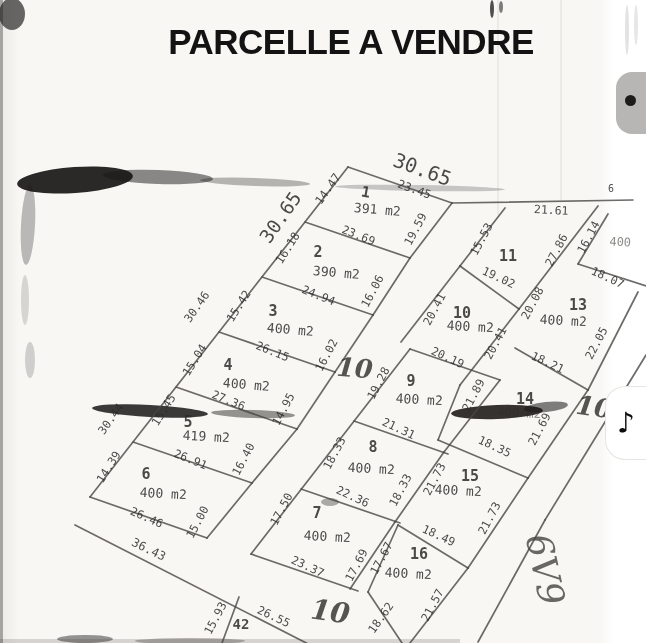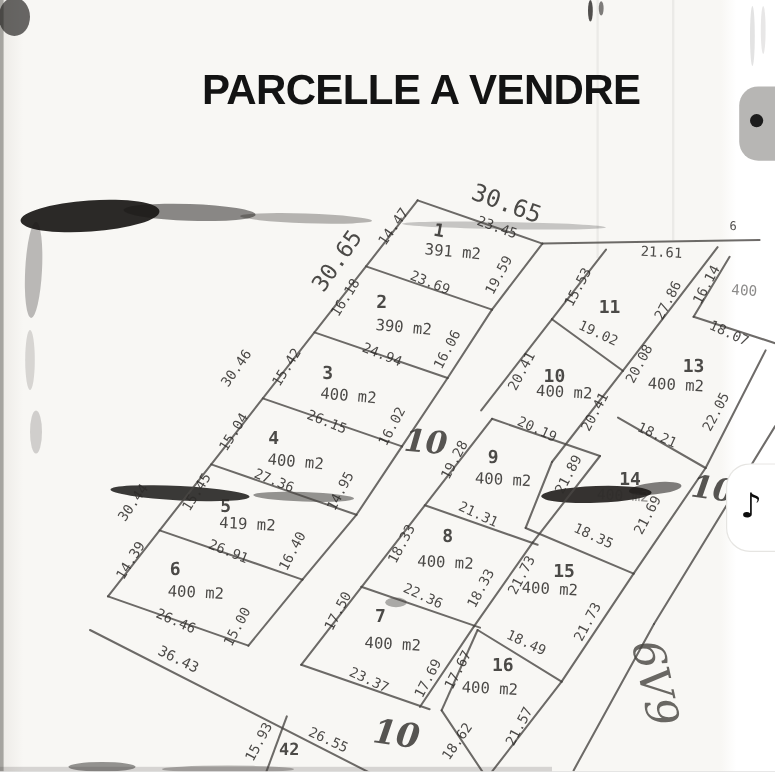--- a/index.html
+++ b/index.html
@@ -1,21 +1,21 @@
 <!DOCTYPE html>
 <html><head>
 <meta charset="utf-8">
 <style>
   html,body{margin:0;padding:0;background:#ddd;}
   .screen{position:relative;width:646px;height:643px;overflow:hidden;
     background:linear-gradient(90deg,#eceae6 0%,#f8f7f4 3%,#f8f7f4 93%,#ffffff 95%);
     font-family:"DejaVu Sans Mono",monospace;}
   .title{position:absolute;left:56px;right:0;top:22px;text-align:center;
     font-family:"Liberation Sans",sans-serif;font-weight:bold;font-size:35px;
-    letter-spacing:-0.5px;color:#131313;margin-top:34px;}
+    letter-spacing:-0.5px;color:#131313;}
   .edge-left{position:absolute;left:0;top:0;width:3px;height:643px;background:rgba(35,33,30,.35);}
   .fold{position:absolute;top:0;width:2px;background:rgba(0,0,0,.05);}
   .fold.f1{left:497px;height:215px;}
   .fold.f2{left:560px;height:200px;}
   #plan{position:absolute;left:0;top:0;}
   .sticker{position:absolute;right:0;top:72px;width:30px;height:62px;
     background:#b7b6b4;border-radius:16px 0 0 16px;}
   .sticker .dot{position:absolute;left:9px;top:23px;width:11px;height:11px;
     background:#1c1c1c;border-radius:50%;}
   .note-card{position:absolute;right:0;top:386px;width:40px;height:72px;background:#fff;

